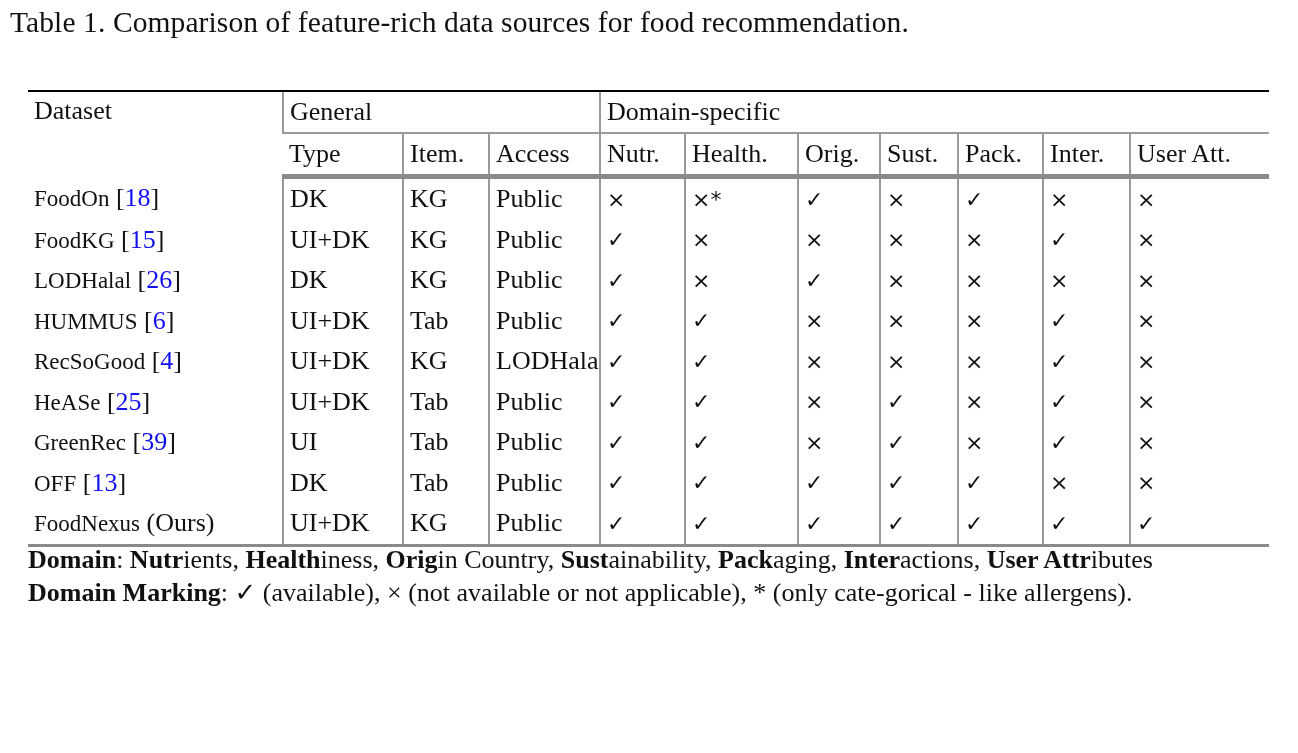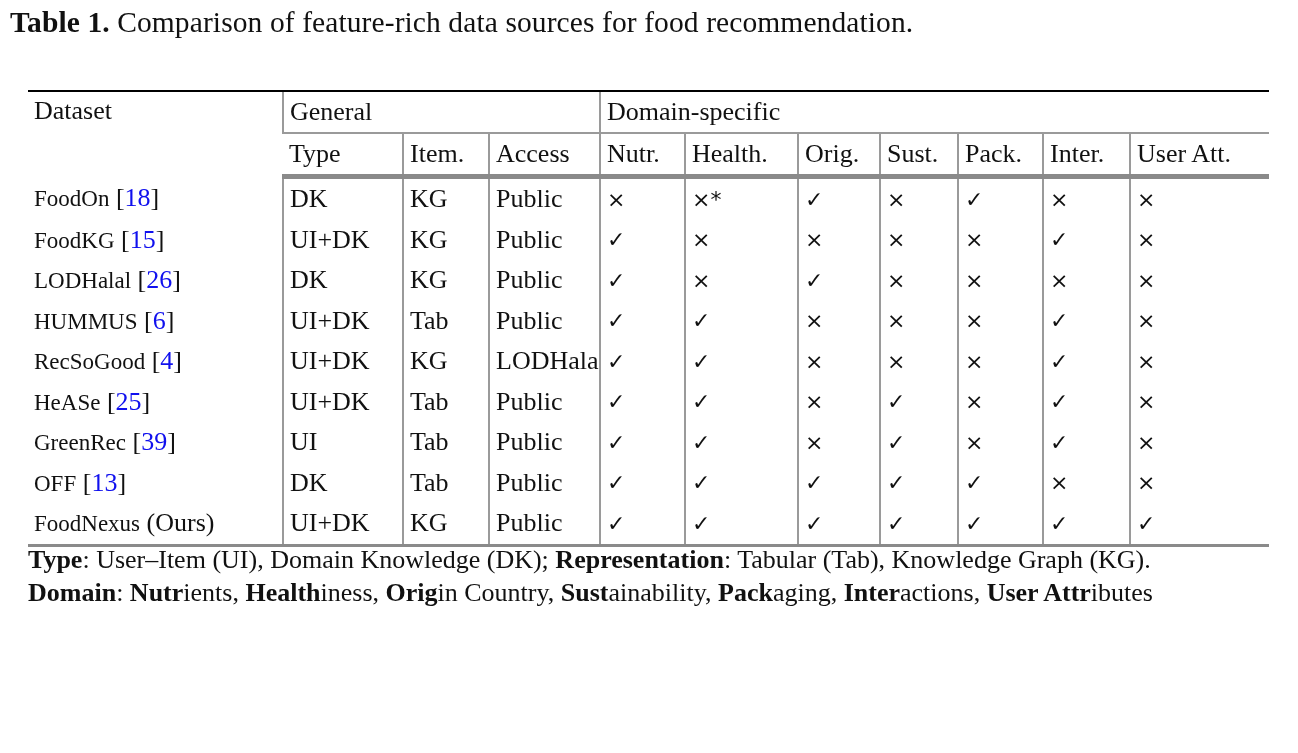--- a/index.html
+++ b/index.html
@@ -1,20 +1,20 @@
 <!DOCTYPE html>
 <html><head>
 <meta charset="utf-8">
 <style>
   html, body { margin:0; padding:0; background:#fff; }
   body { width:1298px; height:753px; position:relative; overflow:hidden;
          font-family:"DejaVu Serif","Liberation Serif",serif; color:#111; }
   .caption { position:absolute; left:10px; top:6px; width:1285px; font-size:29.5px;
              font-family:"Liberation Serif","DejaVu Serif",serif; white-space:nowrap; letter-spacing:0.1px; }
-  .caption b { font-weight:bold; }
+  .caption b { font-weight:normal; }
   table { position:absolute; left:28px; top:90px; width:1241px; border-collapse:collapse;
           font-family:"Liberation Serif","DejaVu Serif",serif; font-size:26px; table-layout:fixed; }
   td, th { font-weight:normal; text-align:left; padding:0 0 0 6px; height:40.5px; white-space:nowrap;
            vertical-align:middle; border-left:2px solid #9a9a9a; overflow:hidden; }
   tr > :first-child { border-left:none; padding-left:6px; }
   thead tr.r1 th { border-top:2px solid #000000; height:40px; }
   thead tr.r2 th { border-top:2px solid #9a9a9a; height:40px; border-bottom:5px solid #8a8a8a; }
   thead tr.r1 th.ds { border-bottom:none; vertical-align:top; padding-top:4px; }
   tbody tr:last-child td { border-bottom:3px solid #8a8a8a; }
   .mono { font-family:Liberation Serif, serif; font-size:23px; }
@@ -181,15 +181,15 @@
         <td class="mark check">✓</td>
         <td class="mark check">✓</td>
         <td class="mark check">✓</td>
         <td class="mark check">✓</td>
         <td class="mark check">✓</td>
       </tr>
     </tbody>
 </table>
 
 <div class="notes">
-  <p id="note1"><b>Type</b><span>: User–Item (UI), Domain Knowledge (DK); </span><b>Representation</b><span>: Tabular (Tab), Knowledge Graph (KG).</span></p>
   <p id="note2"><b>Domain</b><span>: </span><b>Nutr</b><span>ients, </span><b>Health</b><span>iness, </span><b>Orig</b><span>in Country, </span><b>Sust</b><span>ainability, </span><b>Pack</b><span>aging, </span><b>Inter</b><span>actions, </span><b>User Attr</b><span>ibutes</span></p>
+  <p id="note3"><b>Domain Marking</b><span>: ✓ (available), × (not available or not applicable), * (only cate-gorical - like allergens).</span></p>
 </div>
 
 </body></html>

